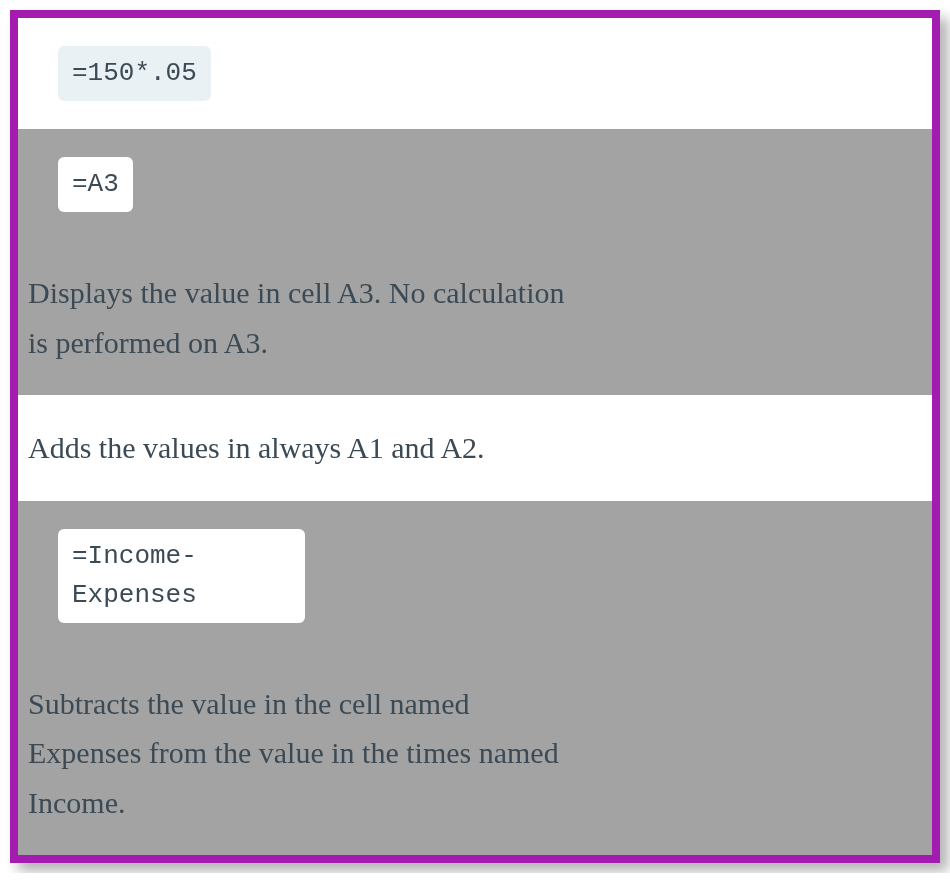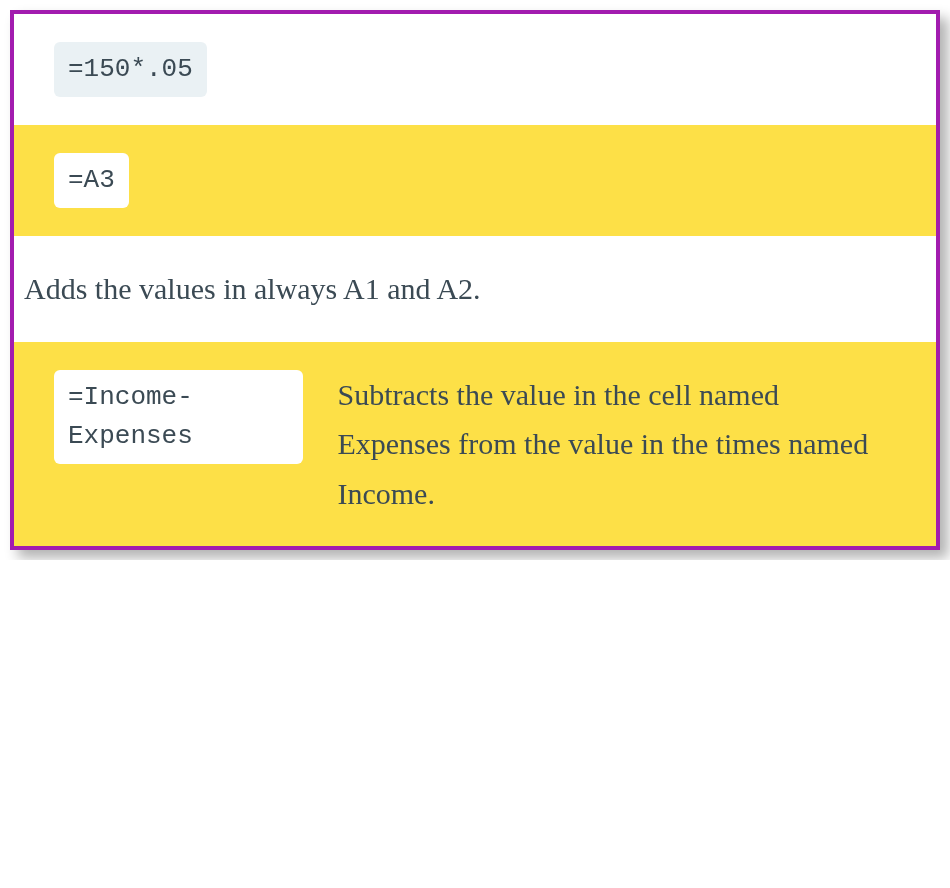--- a/index.html
+++ b/index.html
@@ -10,35 +10,36 @@
     body {
       background: #ffffff;
       display: flex;
       justify-content: center;
       align-items: flex-start;
       padding: 10px;
       font-family: Georgia, 'Times New Roman', serif;
     }
     .outer-frame {
       width: 930px;
-      border: 4px solid #a21caf;
+      border: 8px solid #a21caf;
       background: #ffffff;
       box-shadow: 8px 8px 12px rgba(0,0,0,0.3);
       padding: 0;
     }
     .table {
       width: 100%;
       border-collapse: collapse;
     }
     .row {
       display: flex;
       width: 100%;
     }
     .row.alt {
-      background: #fde047;
+      background: #a3a3a3;
+      flex-direction: column;
     }
     .row.plain {
       background: #ffffff;
     }
     .col-formula {
       width: 34%;
       padding: 28px 24px 28px 40px;
       vertical-align: top;
     }
     .col-desc {
@@ -72,20 +73,21 @@
     <div class="row plain">
       <div class="col-formula">
         <span class="formula-pill">=150*.05</span>
       </div>
     </div>
 
     <div class="row alt">
       <div class="col-formula">
         <span class="formula-pill">=A3</span>
       </div>
+      <div class="col-desc">Displays the value in cell A3. No calculation is performed on A3.</div>
     </div>
 
     <div class="row plain">
       <div class="col-desc">Adds the values in always A1 and A2.</div>
     </div>
 
     <div class="row alt">
       <div class="col-formula">
         <span class="formula-pill">=Income-Expenses</span>
       </div>

